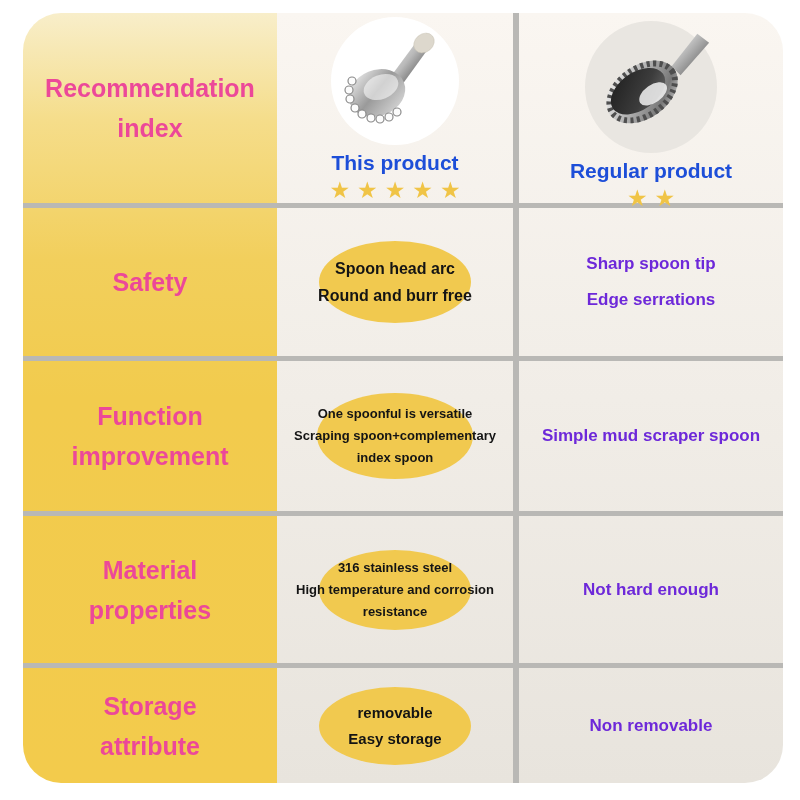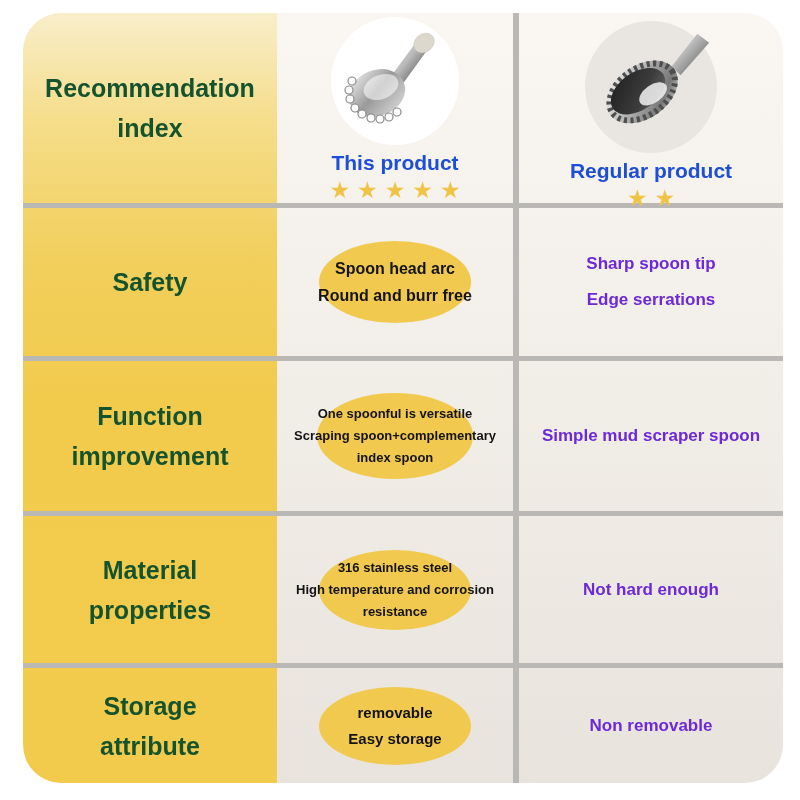--- a/index.html
+++ b/index.html
@@ -33,21 +33,21 @@
   }
   .col-label{left:0;width:254px;}
   .col-mid{left:254px;width:236px;}
   .col-right{left:496px;width:264px;}
   .row-header{top:0;height:190px;}
   .row-safety{top:195px;height:148px;}
   .row-function{top:348px;height:150px;}
   .row-material{top:503px;height:147px;}
   .row-storage{top:655px;height:115px;}
   .row-label-text{
-    font-size:25px;line-height:40px;font-weight:600;color:#14532d;white-space:nowrap;
+    font-size:25px;line-height:40px;font-weight:600;color:#ec4899;white-space:nowrap;
   }
   .header-cell{justify-content:flex-start;padding-top:4px;box-sizing:border-box;}
   .product-circle{width:128px;height:128px;flex:0 0 auto;}
   .product-name{font-size:21px;font-weight:600;color:#1d4ed8;margin-top:6px;white-space:nowrap;}
   .stars{
     font-size:23px;letter-spacing:7px;color:#f0c446;margin-top:2px;
     white-space:nowrap;text-indent:7px;line-height:26px;
   }
   .pill{
     background:#f1c94f;border-radius:50%;display:flex;flex-direction:column;

